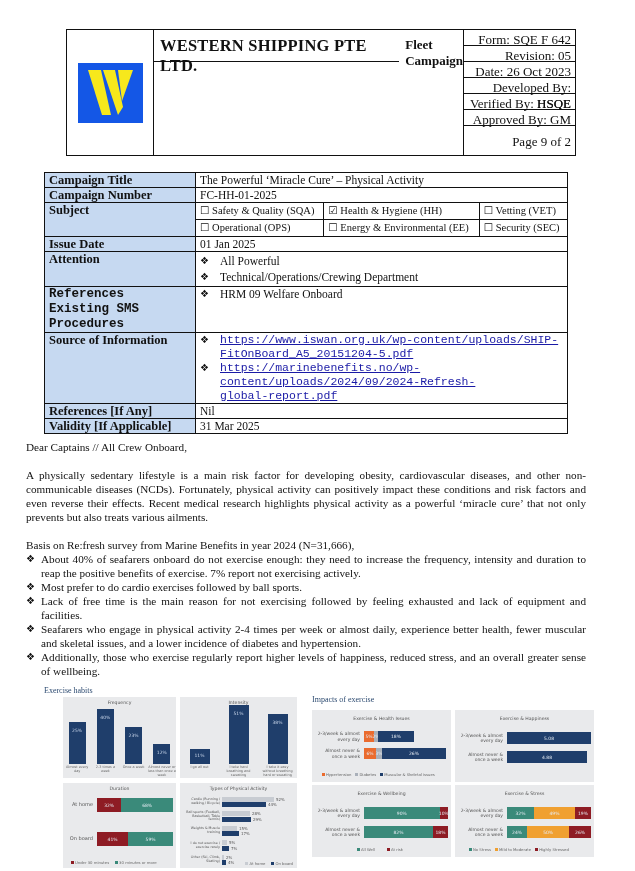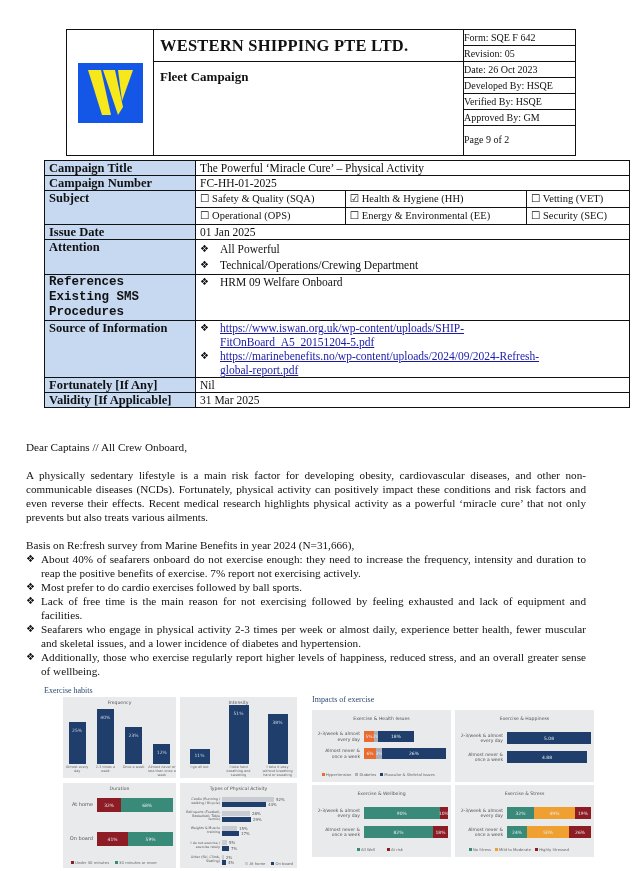--- a/index.html
+++ b/index.html
@@ -5,38 +5,38 @@
   * { box-sizing: border-box; margin: 0; padding: 0; }
   html, body { width: 635px; height: 871px; background: #ffffff; overflow: hidden; }
   body { font-family: "Liberation Serif", serif; color: #111; position: relative; }
 
   
   .hdr { position: absolute; left: 66px; top: 29px; width: 510px; height: 127px;
          border: 1.3px solid #111; display: flex; }
   .hdr-logo { width: 87px; border-right: 1.3px solid #111; display: flex; align-items: center; justify-content: center; }
   .logo { width: 65px; height: 60px; background: #1457e6; position: relative; }
   .logo svg { position: absolute; left: 0; top: 0; }
-  .hdr-mid { width: 310px; border-right: 1.3px solid #111; display: flex; flex-direction: column; }
+  .hdr-mid { width: 310px; border-right: 1.3px solid #111; display: flex; flex-direction: row; }
   .hdr-company { height: 32px; border-bottom: 1.3px solid #111; font-weight: bold; font-size: 16.5px;
                  padding: 6px 0 0 6px; letter-spacing: 0.2px; }
   .hdr-manual { height: 64px; border-bottom: 1.3px solid #111; font-weight: bold; font-size: 14px;
                 padding: 15px 0 0 6px; line-height: 18px; }
   .hdr-fleet { flex: 1; font-weight: bold; font-size: 13px; padding: 7px 0 0 6px; }
   .hdr-meta { flex: 1; display: flex; flex-direction: column; }
-  .meta-row { height: 16px; border-bottom: 1px solid #111; font-size: 10px; padding: 2px 4px 0 0; }
+  .meta-row { height: 16px; border-bottom: 1px solid #111; font-size: 13px; text-align: right; padding: 2px 4px 0 0; }
   .meta-row.last { border-bottom: none; flex: 1; padding-top: 8px; }
 
   
-  table.camp { position: absolute; left: 44px; top: 160px; width: 586px; border-collapse: collapse; font-size: 11.5px; }
+  table.camp { position: absolute; left: 44px; top: 172px; width: 524px; border-collapse: collapse; font-size: 11.5px; }
   table.camp td { border: 1.2px solid #111; vertical-align: top; padding: 0 4px; line-height: 14px; }
   table.camp td.lbl { background: #c6d9f1; font-weight: bold; font-size: 12.5px; width: 151px; }
   table.camp td.sub { font-size: 10.5px; padding: 1px 4px; white-space: nowrap; }
   .bul { display: flex; gap: 8px; }
   .bul .dia { width: 12px; flex: none; font-size: 10px; }
-  a.lnk { color: #1a1aa6; text-decoration: underline; }
+  a.lnk { color: #1a1aa6; text-decoration: underline; font-family: Liberation Mono, monospace; }
 
   
   .body { position: absolute; left: 26px; top: 440px; width: 560px; font-size: 11.2px; line-height: 14px; text-align: justify; }
   .body p { margin-bottom: 14px; }
   .blist { margin-top: -14px; }
   .bl { display: flex; }
   .bl .dia { width: 15px; flex: none; font-size: 10px; }
   .bl .txt { flex: 1; }
 
   
@@ -141,21 +141,21 @@
             <span class="dia">❖</span>
         <a class="lnk"><span>https://www.iswan.org.uk/wp-content/uploads/SHIP-</span><br><span>FitOnBoard_A5_20151204-5.pdf</span></a>
           </div>
       <div class="bul">
             <span class="dia">❖</span>
         <a class="lnk"><span>https://marinebenefits.no/wp-content/uploads/2024/09/2024-Refresh-</span><br><span>global-report.pdf</span></a>
           </div>
     </td>
   </tr>
   <tr>
-    <td class="lbl">Fortunately [If Any]</td>
+    <td class="lbl">References [If Any]</td>
     <td colspan="3">Nil</td>
   </tr>
   <tr>
     <td class="lbl">Validity [If Applicable]</td>
     <td colspan="3">31 Mar 2025</td>
   </tr>
 </tbody>
   </table>
 
 <div class="body">
@@ -170,21 +170,21 @@
     <div class="bl">
         <span class="dia">❖</span>
         <span class="txt">Most prefer to do cardio exercises followed by ball sports.</span>
       </div>
     <div class="bl">
         <span class="dia">❖</span>
         <span class="txt">Lack of free time is the main reason for not exercising followed by feeling exhausted and lack of equipment and facilities.</span>
       </div>
     <div class="bl">
         <span class="dia">❖</span>
-        <span class="txt">Seafarers who engage in physical activity 2-3 times per week or almost daily, experience better health, fewer muscular and skeletal issues, and a lower incidence of diabetes and hypertension.</span>
+        <span class="txt">Seafarers who engage in physical activity 2-4 times per week or almost daily, experience better health, fewer muscular and skeletal issues, and a lower incidence of diabetes and hypertension.</span>
       </div>
     <div class="bl">
         <span class="dia">❖</span>
         <span class="txt">Additionally, those who exercise regularly report higher levels of happiness, reduced stress, and an overall greater sense of wellbeing.</span>
       </div>
   </div>
 </div>
 
 <div class="sec-title" style="left:44px;top:686px;">Exercise habits</div>
 

